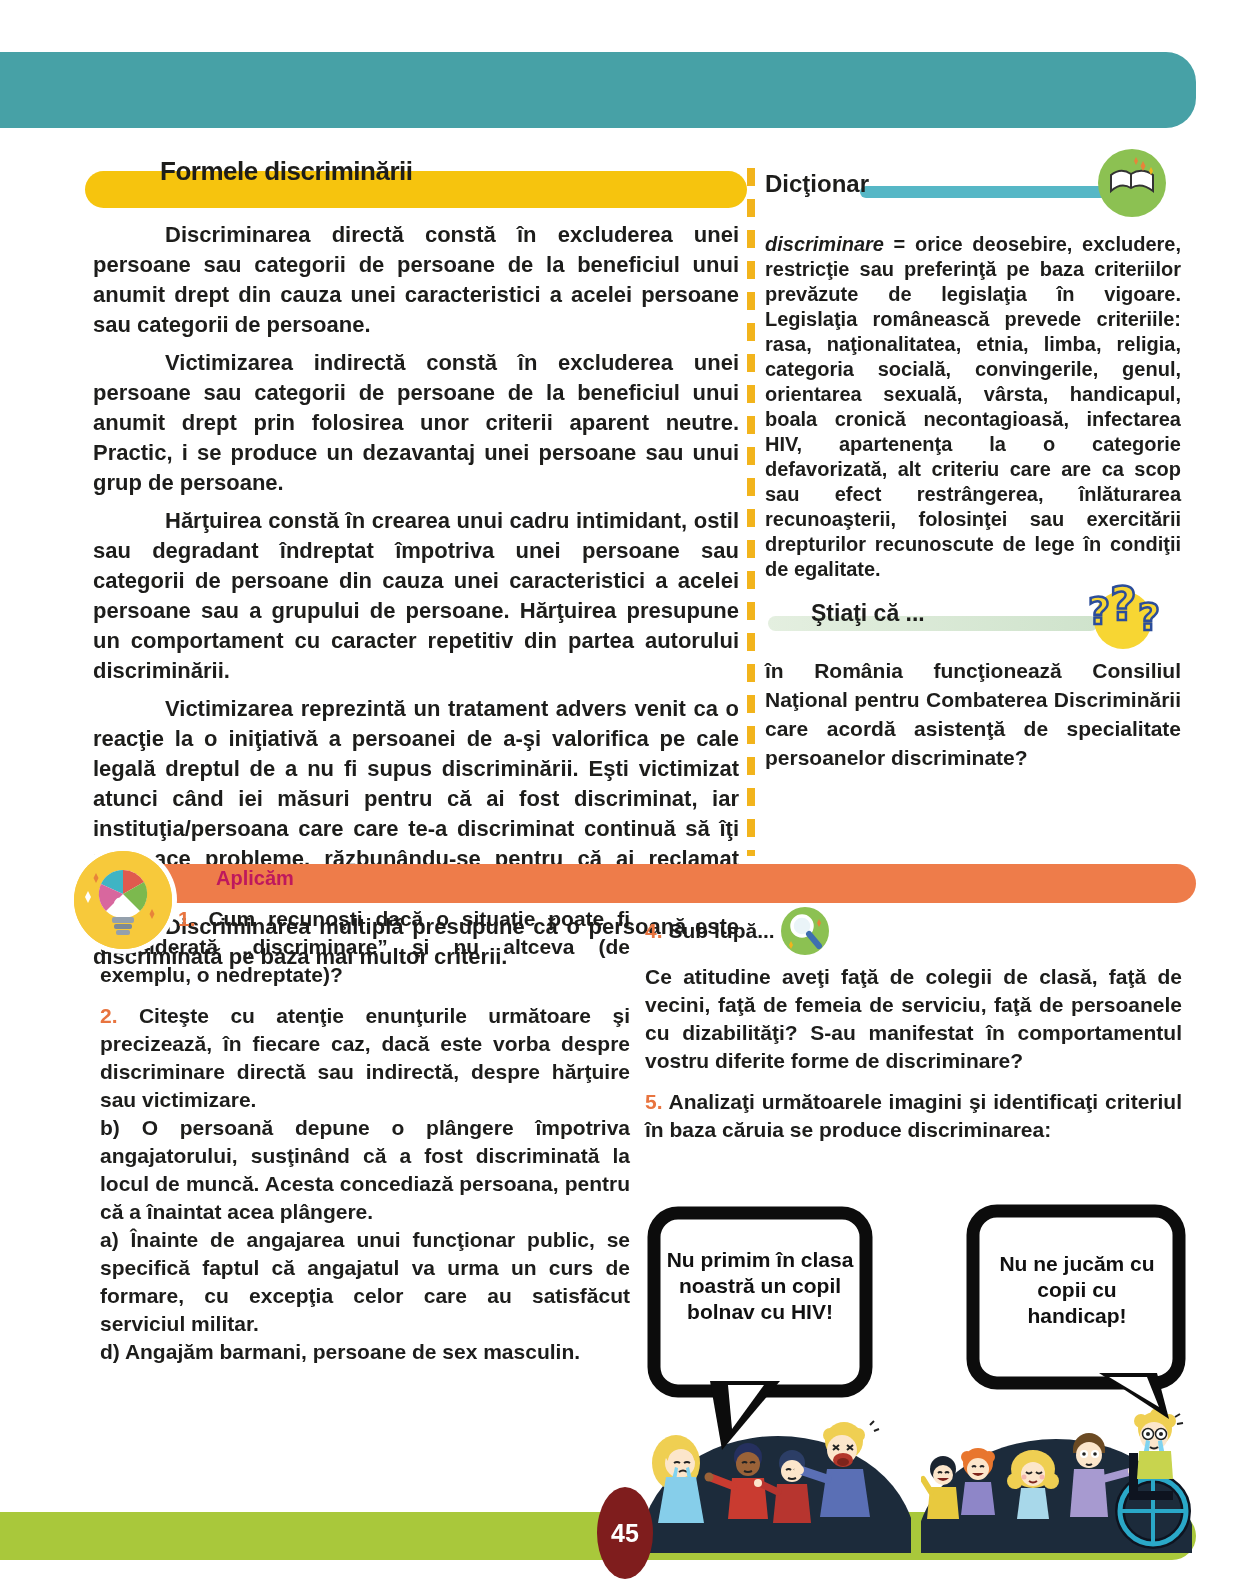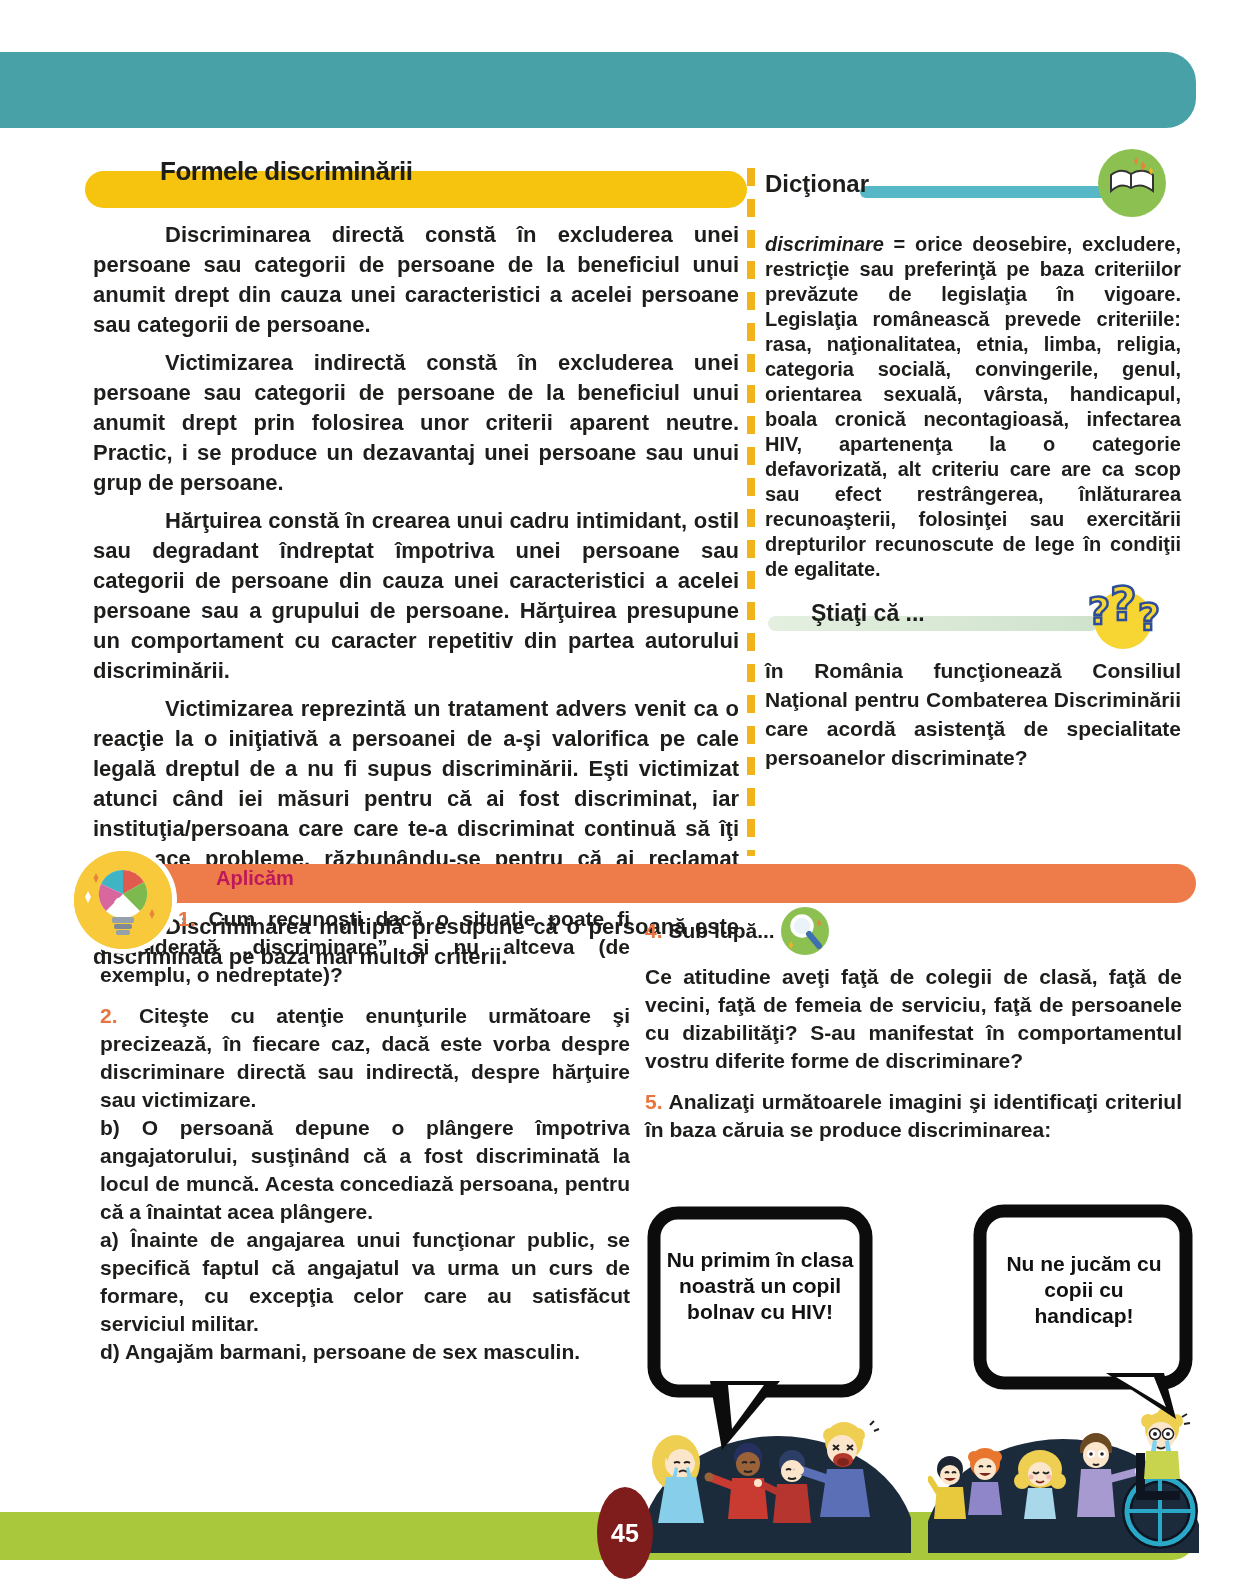--- a/index.html
+++ b/index.html
@@ -43,21 +43,21 @@
   .ex-left{left:100px;top:905px;width:530px;}
   .ex-right{left:645px;top:905px;width:537px;}
   .ex{margin:0 0 13px 0;}
   .ex p{margin:0;}
   .ex-num{color:#E8743F;}
   .ex-first{text-indent:78px;}
   .sub-lupa-row{display:flex;align-items:center;gap:6px;margin:2px 0 8px 0;}
   .lupa-badge{position:relative;width:48px;height:48px;background:#8CC152;border-radius:50%;
               display:flex;align-items:center;justify-content:center;flex:0 0 auto;}
   
-  .cartoons{position:absolute;left:640px;top:1203px;width:552px;height:350px;display:flex;gap:17px;z-index:3;align-items:center;}
+  .cartoons{position:absolute;left:640px;top:1203px;width:552px;height:350px;display:flex;gap:10px;z-index:3;align-items:center;}
   .panel{position:relative;width:271px;height:350px;}
   .bubble-text{position:absolute;text-align:center;font-weight:bold;font-size:21px;line-height:26px;color:#111;}
   .bt1{left:26px;top:44px;width:188px;}
   .bt2{left:64px;top:48px;width:184px;}
   
   .bottom-bar{position:absolute;left:0;top:1512px;width:1196px;height:48px;background:#A9C83B;
               border-radius:0 24px 24px 0;z-index:1;}
   .page-badge{position:absolute;left:597px;top:1487px;width:56px;height:92px;background:#7f1d1d;border-radius:50%;
               z-index:4;display:flex;align-items:center;justify-content:center;color:#ffffff;
               font-size:25px;font-weight:bold;}

